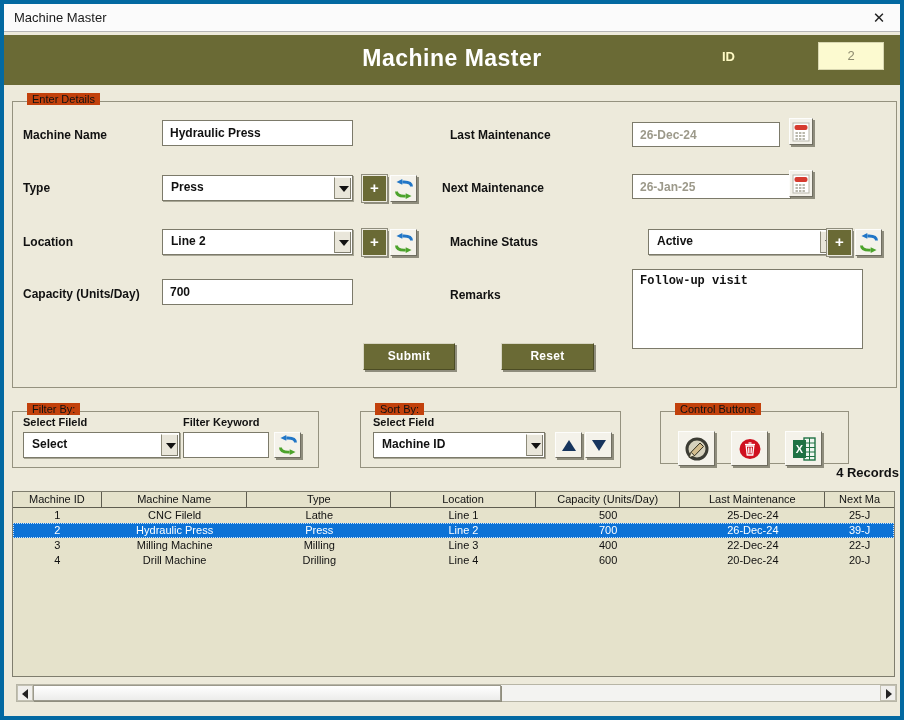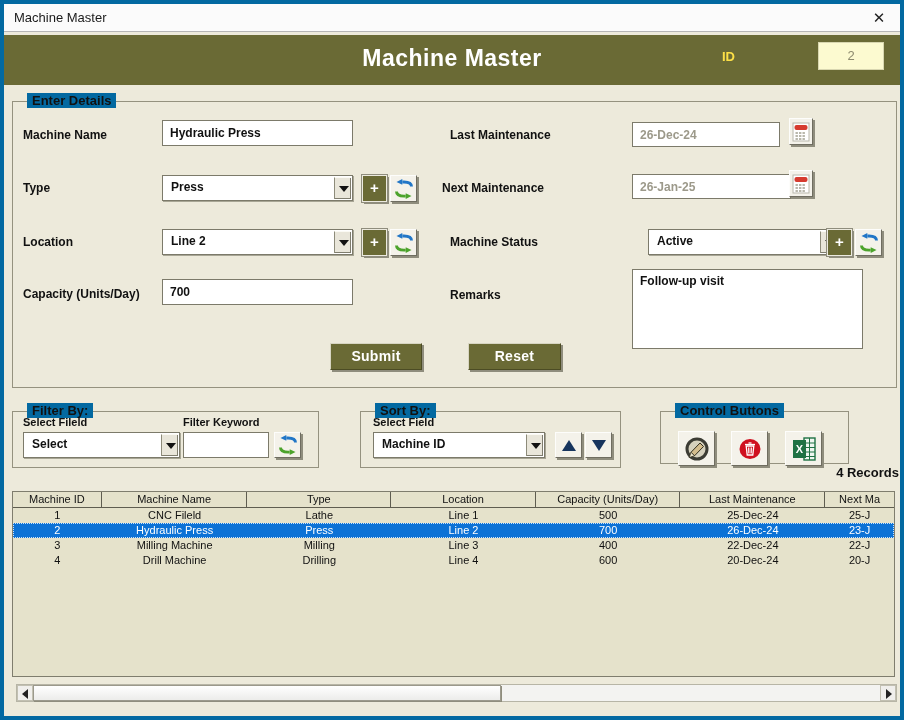--- a/index.html
+++ b/index.html
@@ -8,26 +8,26 @@
   .window { position:relative; width:904px; height:720px; background:#EDEADB; border:4px solid #0369a1; overflow:hidden; }
 
   
   .titlebar { position:absolute; left:0; top:0; width:100%; height:28px; background:#fbfbfb; border-bottom:1px solid #b5b5b5; }
   .titlebar .ttext { position:absolute; left:10px; top:6px; font-size:13px; color:#1a1a1a; }
   .close-x { position:absolute; right:10px; top:4px; width:22px; height:20px; text-align:center; font-size:15px; color:#222; line-height:20px; }
 
   
   .band { position:absolute; left:0; top:31px; width:100%; height:50px; background:#6A6A35; }
   .band .big-title { position:absolute; left:0; right:0; top:10px; text-align:center; color:#fff; font-size:23px; font-weight:bold; letter-spacing:.5px; }
-  .band .id-label { position:absolute; left:718px; top:14px; color:#fde047; font-size:13px; font-weight:bold; }
+  .band .id-label { position:absolute; left:718px; top:14px; color:#fef9c3; font-size:13px; font-weight:bold; }
   .band .id-box { position:absolute; right:16px; top:7px; width:66px; height:28px; background:#FCFAD0; border:1px solid #d8d6b0; text-align:center; font-size:13px; color:#8d8a6e; line-height:26px; }
 
   
   .groupbox { position:absolute; border:1px solid #95927F; }
-  .legend { position:absolute; top:-9px; left:14px; background:#0369a1; padding:0 5px; font-size:13px; font-weight:bold; color:#111; white-space:nowrap; }
+  .legend { position:absolute; top:-9px; left:14px; background:#c2410c; padding:0 5px; font-size:11px; font-weight:normal; color:#111; white-space:nowrap; }
 
   .gb-details { left:8px; top:97px; width:885px; height:287px; }
   .gb-filter  { left:8px;  top:407px; width:307px; height:57px; }
   .gb-sort    { left:356px; top:407px; width:261px; height:57px; }
   .gb-control { left:656px; top:407px; width:189px; height:53px; }
 
   .flabel { position:absolute; font-size:12px; font-weight:bold; color:#111; white-space:nowrap; }
   .slabel { position:absolute; font-size:11px; font-weight:bold; color:#111; white-space:nowrap; }
 
   .tbox { position:absolute; background:#fff; border:1px solid #7C7A6A; font-size:12px; font-weight:600; color:#111; padding:0 7px; line-height:24px; font-family:"Liberation Sans",sans-serif; }
@@ -39,23 +39,23 @@
   .combo .cval { position:absolute; left:8px; top:4px; font-size:12px; font-weight:600; color:#111; white-space:nowrap; }
   .combo .cbtn { position:absolute; right:1px; top:1px; bottom:1px; width:17px; background:#e9e6da; border-left:1px solid #8d8b7a; border-top:1px solid #fbfaf4; box-shadow:inset -1px -1px 0 #7f7d6e; }
   .combo .carrow { position:absolute; left:4px; top:8px; width:0; height:0; border-left:5px solid transparent; border-right:5px solid transparent; border-top:6px solid #111; }
 
   
   .btn3d { position:absolute; background:#f4f2ea; border:1px solid; border-color:#fdfdfb #6f6d60 #6f6d60 #fdfdfb; box-shadow:2px 2px 0 #8F8D7D; }
   .plusbtn { background:#6A6A35; border:1px solid #eceadf; box-shadow:0 0 0 1px #8F8D7D, 2px 2px 0 #8F8D7D; color:#fff; font-size:15px; font-weight:bold; text-align:center; }
   .plusbtn span { line-height:24px; }
 
   
-  .olivebtn { position:absolute; background:#6A6A35; color:#fff; font-size:14px; font-weight:bold; text-align:center; border:1px solid; border-color:#d7d5c2 #4c4c24 #4c4c24 #d7d5c2; box-shadow:2px 2px 0 #8F8D7D; line-height:25px; letter-spacing:.3px; }
-
-  textarea.remarks { position:absolute; background:#fff; border:1px solid #7C7A6A; font-family:Liberation Sans, sans-serif; font-size:12px; font-weight:600; color:#111; padding:4px 7px; resize:none; outline:none; overflow:hidden; }
+  .olivebtn { position:absolute; background:#6A6A35; color:#fff; font-size:12px; font-weight:bold; text-align:center; border:1px solid; border-color:#d7d5c2 #4c4c24 #4c4c24 #d7d5c2; box-shadow:2px 2px 0 #8F8D7D; line-height:25px; letter-spacing:.3px;margin-left:33px; }
+
+  textarea.remarks { position:absolute; background:#fff; border:1px solid #7C7A6A; font-family:Liberation Mono, monospace; font-size:12px; font-weight:600; color:#111; padding:4px 7px; resize:none; outline:none; overflow:hidden; }
 
   
   .tri-up { position:absolute; left:6px; top:7px; width:0; height:0; border-left:7px solid transparent; border-right:7px solid transparent; border-bottom:11px solid #17355e; }
   .tri-down { position:absolute; left:6px; top:7px; width:0; height:0; border-left:7px solid transparent; border-right:7px solid transparent; border-top:11px solid #17355e; }
 
   
   .records { position:absolute; left:780px; top:461px; width:115px; text-align:right; font-size:13px; font-weight:bold; color:#111; }
 
   
   .listbox { position:absolute; left:8px; top:487px; width:883px; height:186px; background:#E5E2CB; border:1px solid #7f7d6e; overflow:hidden; font-size:11px; }
@@ -317,21 +317,21 @@
           <div class="td c5">25-Dec-24</div>
           <div class="td c6">25-J</div>
         </div>
         <div class="tr selected">
           <div class="td c0">2</div>
           <div class="td c1">Hydraulic Press</div>
           <div class="td c2">Press</div>
           <div class="td c3">Line 2</div>
           <div class="td c4">700</div>
           <div class="td c5">26-Dec-24</div>
-          <div class="td c6">23-J</div>
+          <div class="td c6">39-J</div>
         </div>
         <div class="tr">
           <div class="td c0">3</div>
           <div class="td c1">Milling Machine</div>
           <div class="td c2">Milling</div>
           <div class="td c3">Line 3</div>
           <div class="td c4">400</div>
           <div class="td c5">22-Dec-24</div>
           <div class="td c6">22-J</div>
         </div>

